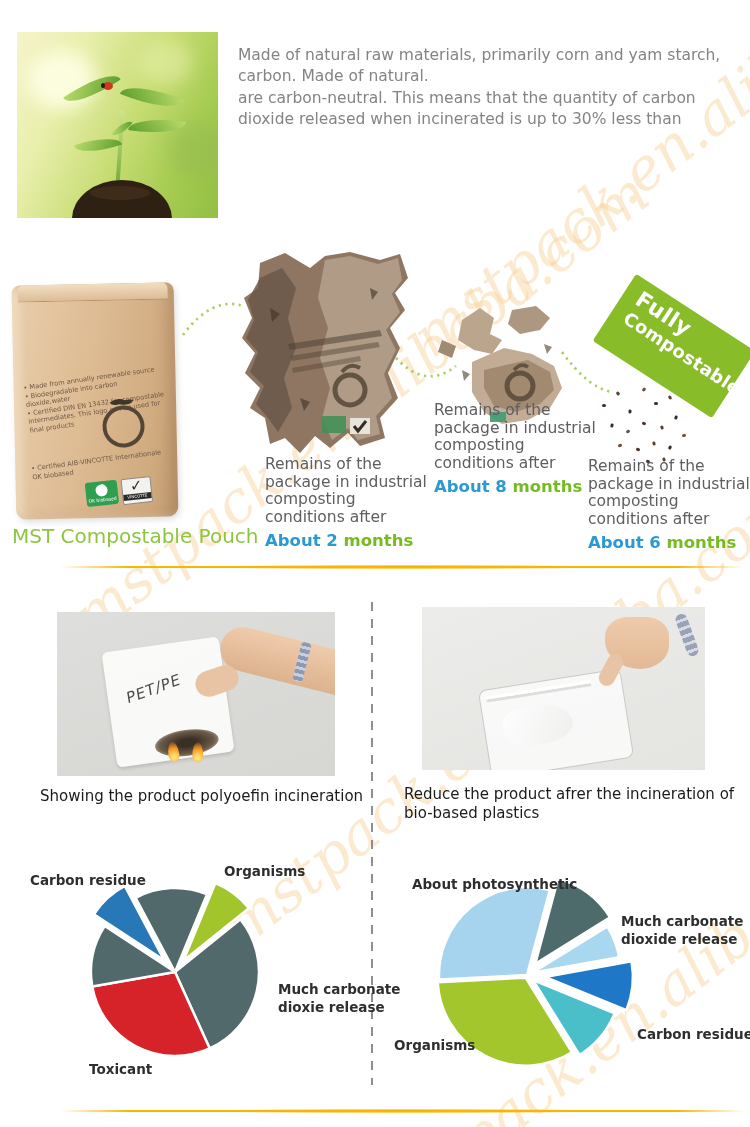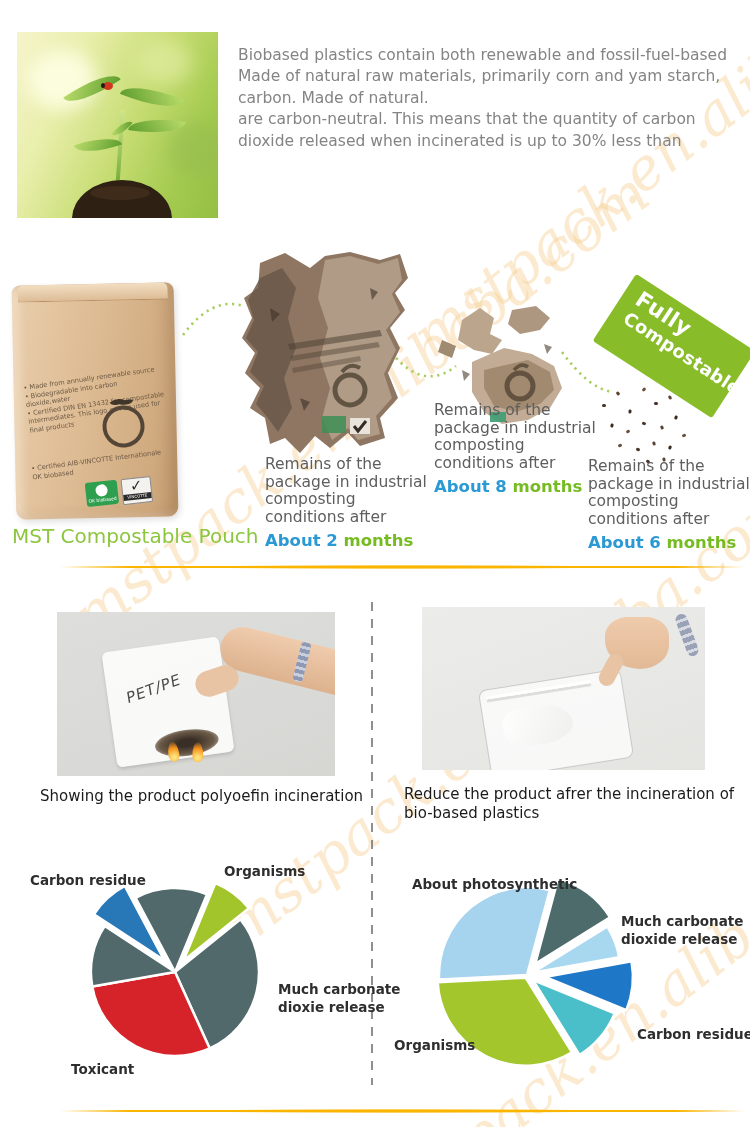--- a/index.html
+++ b/index.html
@@ -119,21 +119,20 @@
       <div class="leaf" style="left:46px;top:48px;width:58px;height:17px;transform:rotate(-34deg);"></div>
       <div class="leaf" style="left:104px;top:56px;width:62px;height:18px;transform:rotate(22deg) scaleX(-1);"></div>
       <div class="leaf" style="left:112px;top:86px;width:56px;height:16px;transform:rotate(8deg) scaleX(-1);"></div>
       <div class="leaf" style="left:58px;top:106px;width:46px;height:14px;transform:rotate(-18deg);"></div>
       <div class="leaf" style="left:94px;top:92px;width:22px;height:9px;transform:rotate(-50deg);"></div>
       <div class="ladybug"></div>
       <div class="soil"></div>
     </div>
 
     <div class="abs intro-text">
-      <div>Biobased plastics contain both renewable and fossil-fuel-based</div>
       <div>Made of natural raw materials, primarily corn and yam starch,</div>
       <div>carbon. Made of natural.</div>
       <div>are carbon-neutral. This means that the quantity of carbon</div>
       <div>dioxide released when incinerated is up to 30% less than</div>
     </div>
 
     <svg class="abs" style="left:0;top:240px;" width="750" height="260">
       <path d="M 183 95 Q 212 56 243 66" fill="none" stroke="#A8CE5E" stroke-width="2.6" stroke-dasharray="2.2 4.5"></path>
       <path d="M 396 118 Q 426 150 456 126" fill="none" stroke="#A8CE5E" stroke-width="2.6" stroke-dasharray="2.2 4.5"></path>
       <path d="M 562 112 Q 588 148 612 152" fill="none" stroke="#A8CE5E" stroke-width="2.6" stroke-dasharray="2.2 4.5"></path>
@@ -288,21 +287,21 @@
         <path d="M 142.6 127.7 L 189.0 202.4 A 88 88 0 0 1 54.7 132.3 Z" fill="#A3C62C" stroke="#fff" stroke-width="2.5" stroke-linejoin="round"></path>
         <path d="M 144.0 125.0 L 56.1 129.6 A 88 88 0 0 1 166.8 40.0 Z" fill="#A6D4EE" stroke="#fff" stroke-width="2.5" stroke-linejoin="round"></path>
       </svg>
 
     <div class="pie-label" style="left:30px;top:871px;">Carbon residue</div>
     <div class="pie-label" style="left:224px;top:862px;">Organisms</div>
     <div class="pie-label" style="left:278px;top:980px;">
       <div>Much carbonate</div>
       <div>dioxie release</div>
     </div>
-    <div class="pie-label" style="left:71px;top:1060px;">Toxicant</div>
+    <div class="pie-label" style="left:89px;top:1060px;">Toxicant</div>
 
     <div class="pie-label" style="left:412px;top:875px;">About photosynthetic</div>
     <div class="pie-label" style="left:621px;top:912px;">
       <div>Much carbonate</div>
       <div>dioxide release</div>
     </div>
     <div class="pie-label" style="left:637px;top:1025px;">Carbon residue</div>
     <div class="pie-label" style="left:394px;top:1036px;">Organisms</div>
 
     <div class="abs hr-gold" style="top:1110px;"></div>

